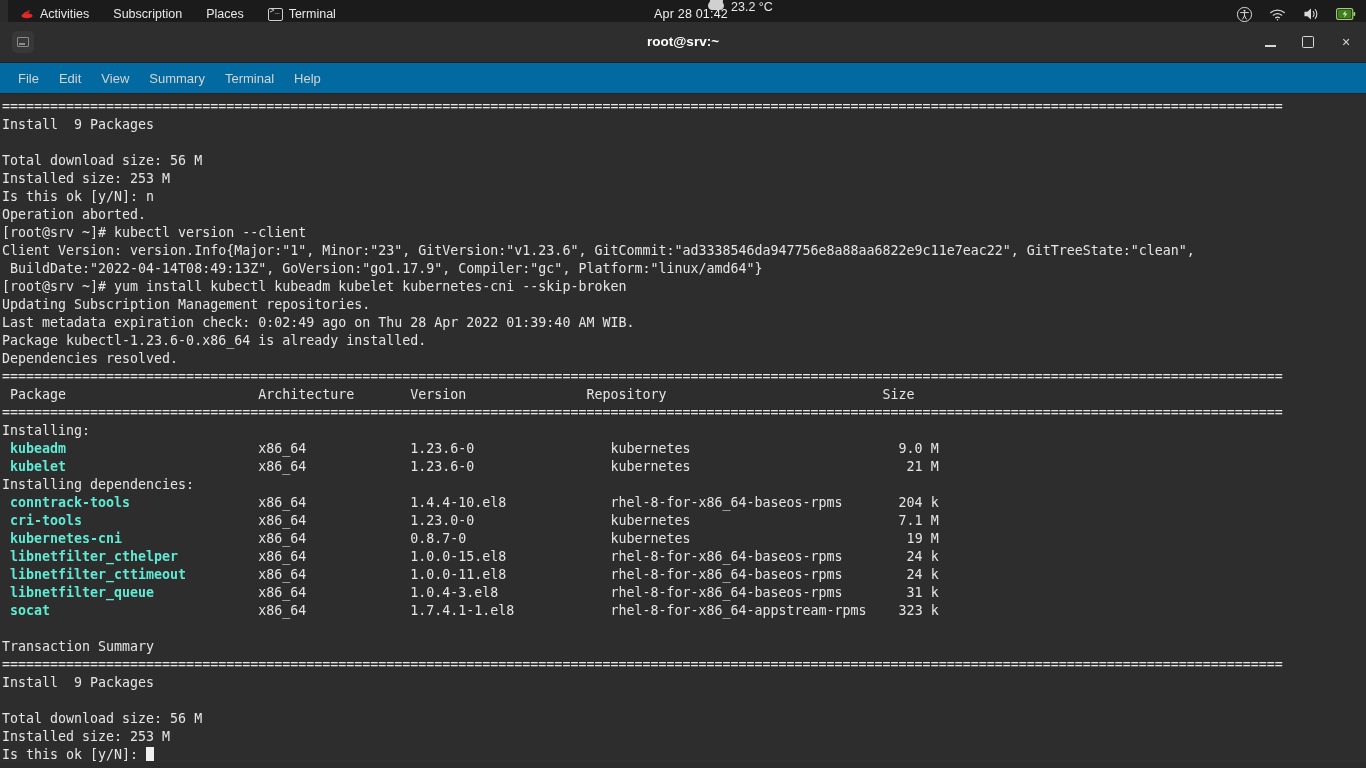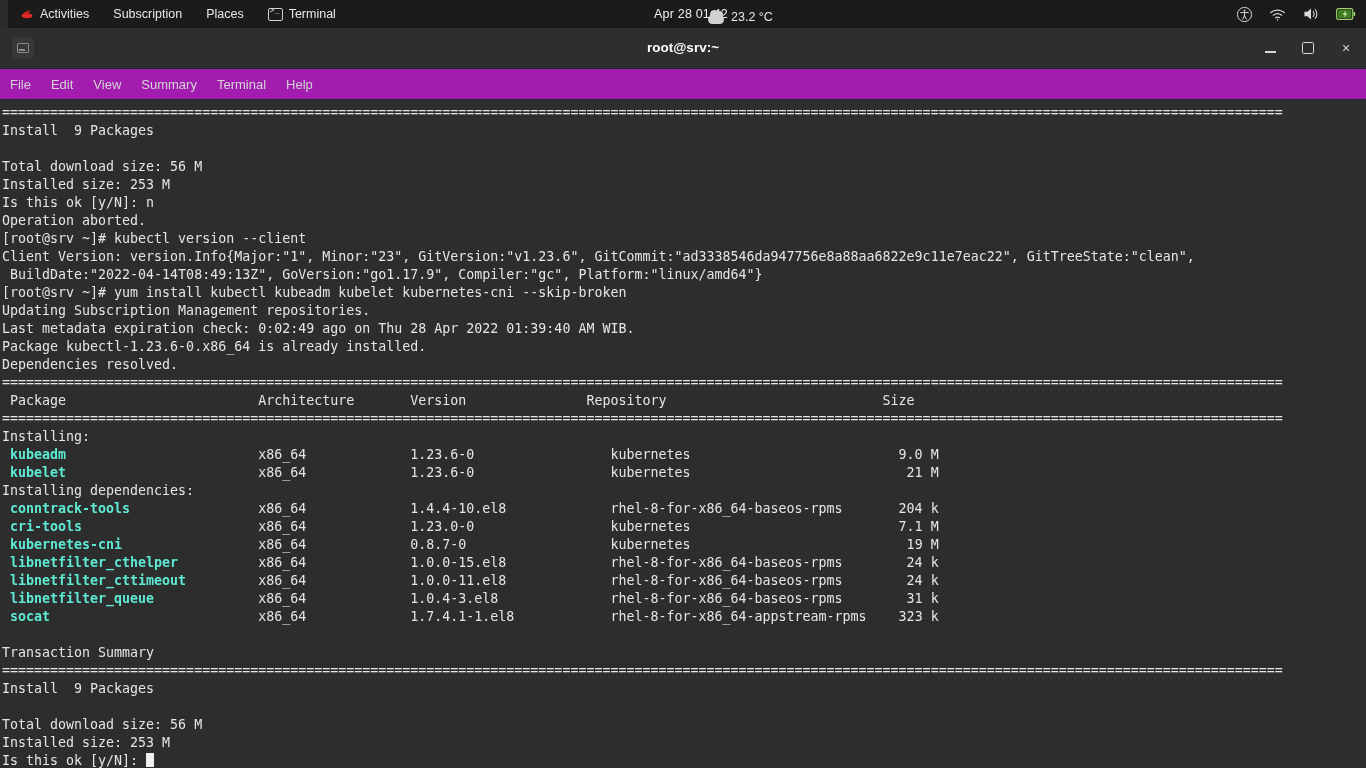--- a/index.html
+++ b/index.html
@@ -49,21 +49,21 @@
   }
   .panel-center {
     position: absolute; left: 0; right: 0; top: 0;
     height: 28px;
     display: flex; align-items: center; justify-content: center;
     pointer-events: none;
   }
   #clock { color: #efefef; font-size: 12.5px; letter-spacing: .2px; pointer-events: auto; }
   .panel-weather {
     position: absolute; left: 700px; top: 0; height: 24px;
-    display: flex; align-items: flex-end; gap: 7px;
+    display: flex; align-items: flex-start; gap: 7px;
   }
   .cloud-icon {
     width: 16px; height: 10px; background: #d0d0d0;
     border-radius: 7px 7px 5px 5px; position: relative;
   }
   .cloud-icon::before {
     content:""; position:absolute; width:9px; height:9px; background:#d0d0d0;
     border-radius:50%; top:-4px; left:2px;
   }
   .cloud-icon::after {
@@ -72,21 +72,21 @@
   }
   .panel-right {
     position: absolute; right: 0; top: 0; height: 28px;
     display: flex; align-items: center; gap: 0px; padding-right: 10px;
   }
   .tray-icon { padding: 0 8px; display:flex; align-items:center; }
 
   
   #terminal-window {
     position: absolute;
-    top: 28px; left: 0;
+    top: 22px; left: 0;
     width: 1366px;
     height: 740px;
     background: #2c2c2c;
   }
   #title-bar {
     position: relative;
     height: 40px;
     background: #2e2e2e;
     border-bottom: 1px solid #222;
     display: flex; align-items: center;
@@ -128,23 +128,23 @@
     display:flex; align-items:center; justify-content:center;
     font-family: "Liberation Sans", sans-serif;
     font-size: 14px;
     cursor: pointer;
   }
   .win-btn.min::after { content:""; display:block; width:11px; height:1.5px; background:#d8d8d8; margin-top:8px;}
   .win-btn.max::after { content:""; display:block; width:10px; height:10px; border:1.5px solid #d8d8d8; border-radius:1.5px;}
 
   #menu-bar {
     height: 30px;
-    background: #a21caf;
+    background: #0369a1;
     display: flex; align-items: center;
-    padding-left: 0;
+    padding-left: 8px;
     border-bottom: 1px solid #252525;
   }
   .menu-item {
     padding: 3px 10px;
     color: #d4d4d4;
     font-family: "Liberation Sans", sans-serif;
     font-size: 13px;
     cursor: default;
     border-radius: 3px;
   }

